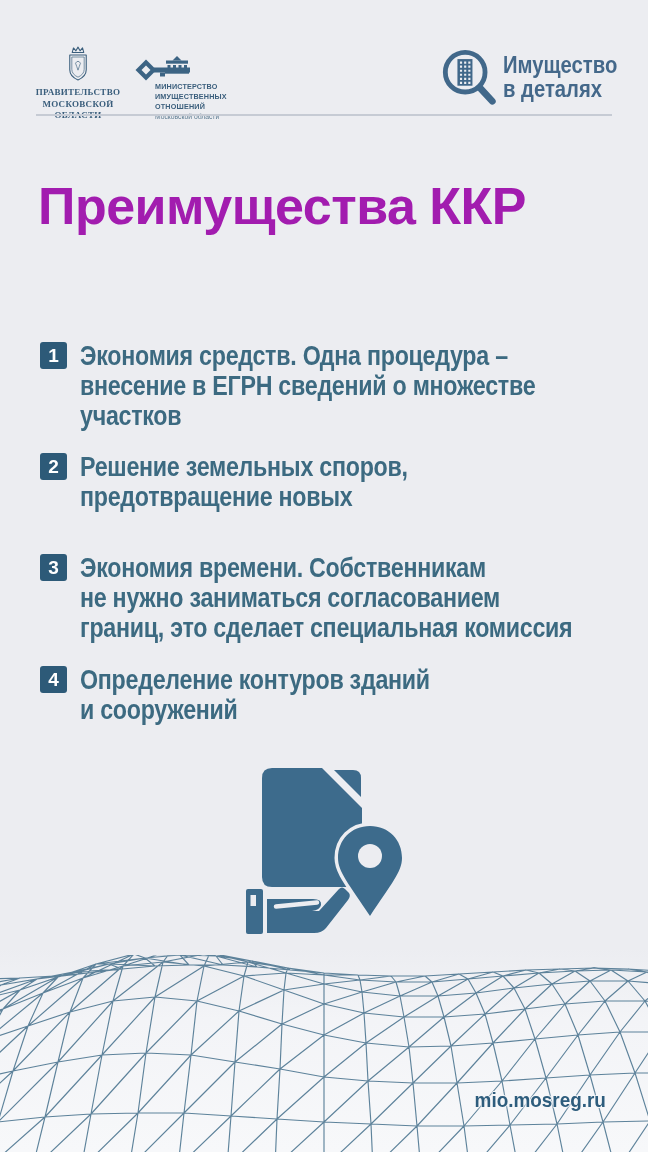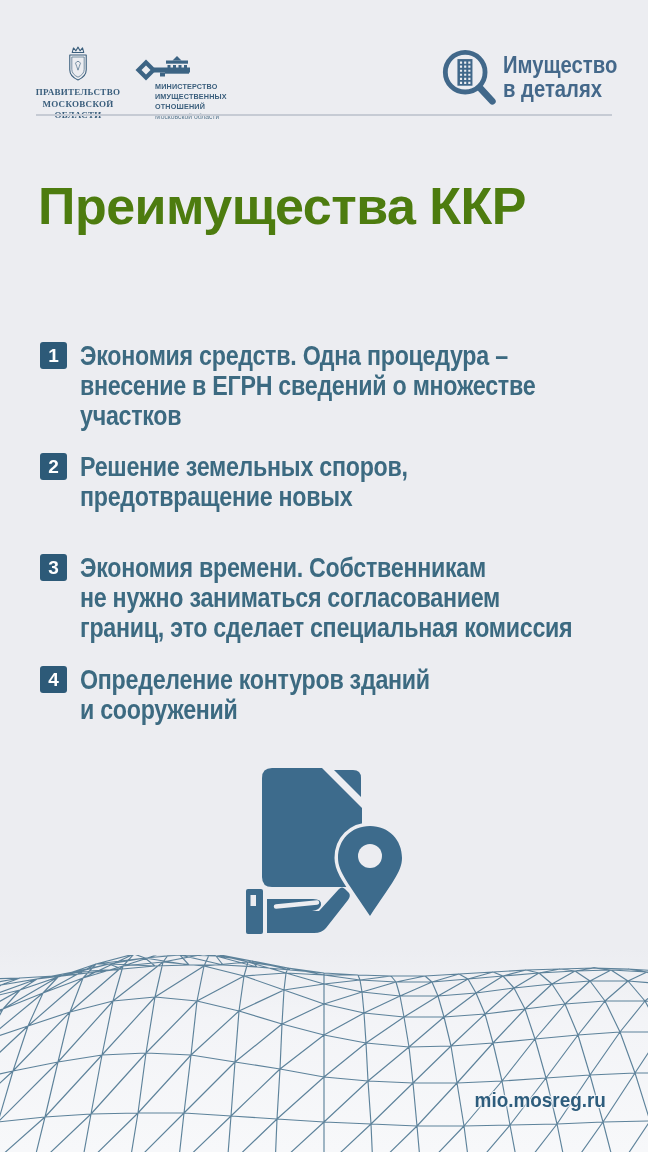--- a/index.html
+++ b/index.html
@@ -28,21 +28,21 @@
   .brand-icon{position:absolute;left:437px;top:46px;}
   .brand-text{
     position:absolute;left:503px;top:53px;font-weight:bold;font-size:23px;
     line-height:24px;color:#44688a;white-space:pre;
     transform:scaleX(.88);transform-origin:0 0;
   }
   .divider{position:absolute;left:36px;right:36px;top:114px;height:1.5px;background:#c6cbd4;}
   
   .title{
     position:absolute;left:38px;top:176px;margin:0;font-size:52px;font-weight:bold;
-    letter-spacing:-.5px;color:#4d7c0f;white-space:pre;
+    letter-spacing:-.5px;color:#a21caf;white-space:pre;
   }
   
   .list{position:absolute;left:40px;top:341px;width:585px;}
   .item{display:flex;align-items:flex-start;gap:13px;}
   .item.m1{margin-bottom:21px;}
   .item.m2{margin-bottom:41px;}
   .item.m3{margin-bottom:22px;}
   .badge{
     flex:none;width:27px;height:27px;margin-top:1px;border-radius:3px;
     background:#2d5a78;color:#ffffff;font-weight:bold;font-size:19px;

